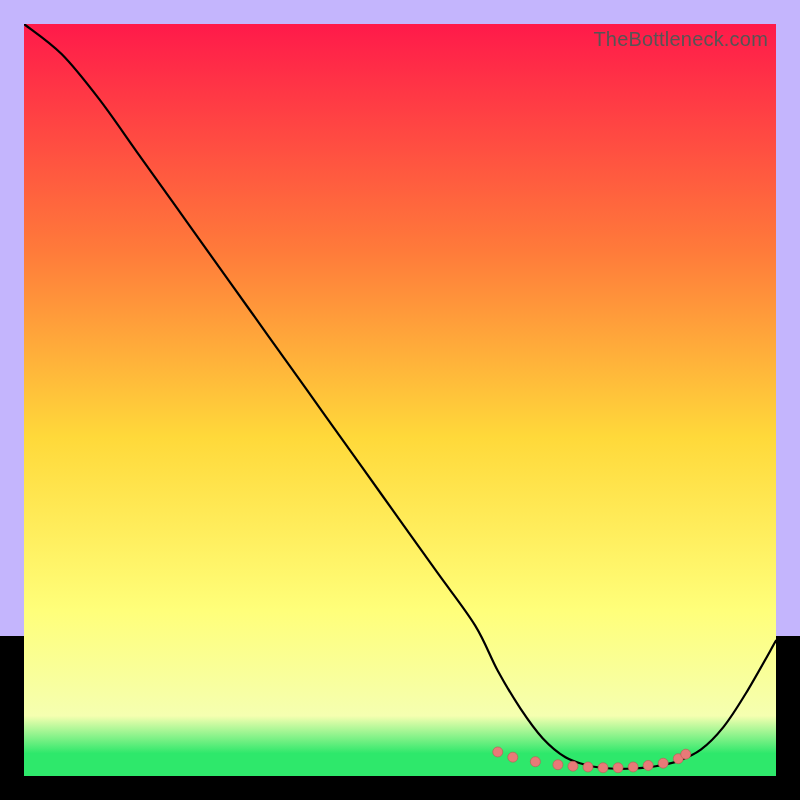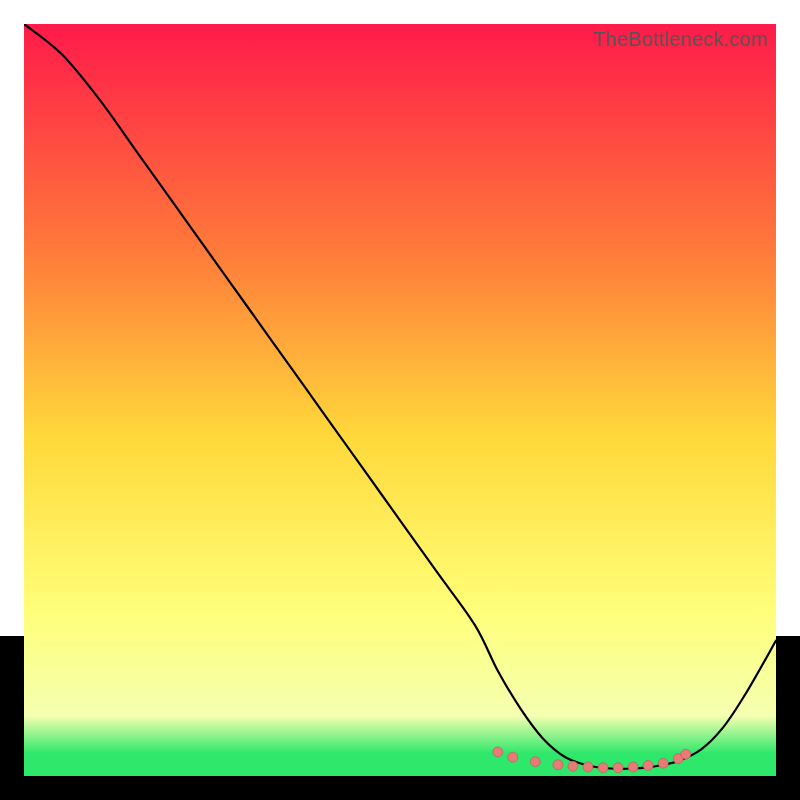--- a/index.html
+++ b/index.html
@@ -8,21 +8,21 @@
     width: 800px;
     height: 800px;
     background: #000;
     overflow: hidden;
     font-family: Arial, Helvetica, sans-serif;
   }
   .frame {
     position: relative;
     width: 800px;
     height: 636px;
-    background: #ffffff;
+    background: #c4b5fd;
   }
   .plot {
     position: absolute;
     left: 24px;
     top: 24px;
     width: 752px;
     height: 752px;
     overflow: hidden;
   }
   .watermark {

